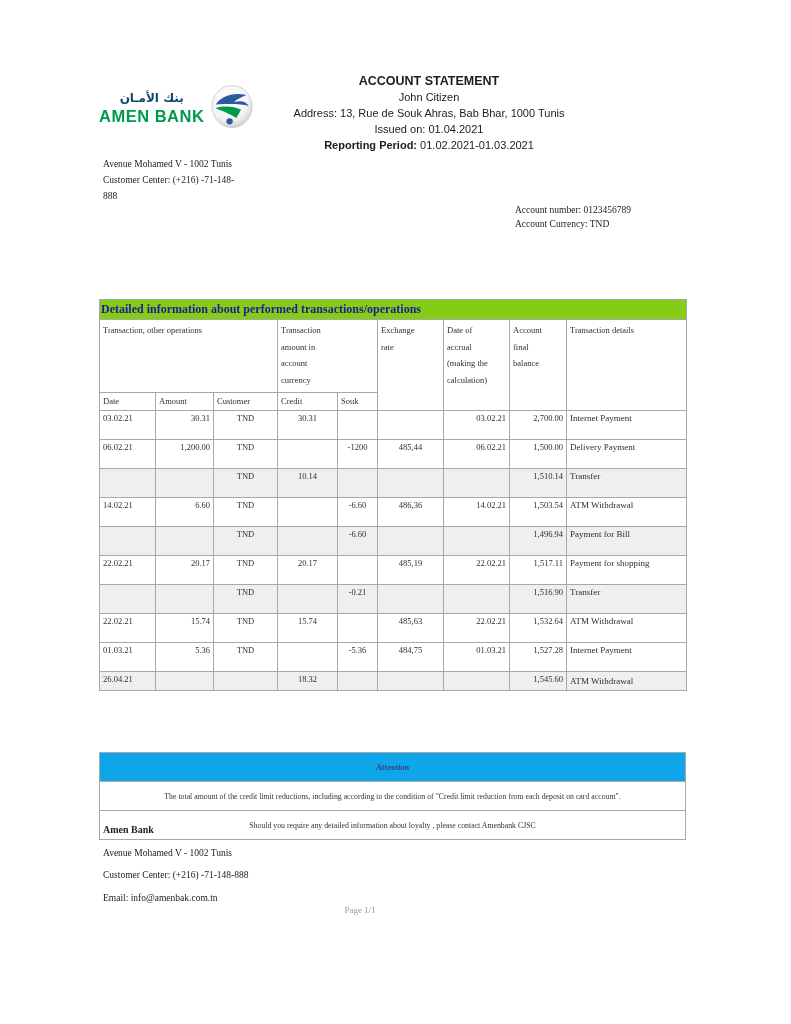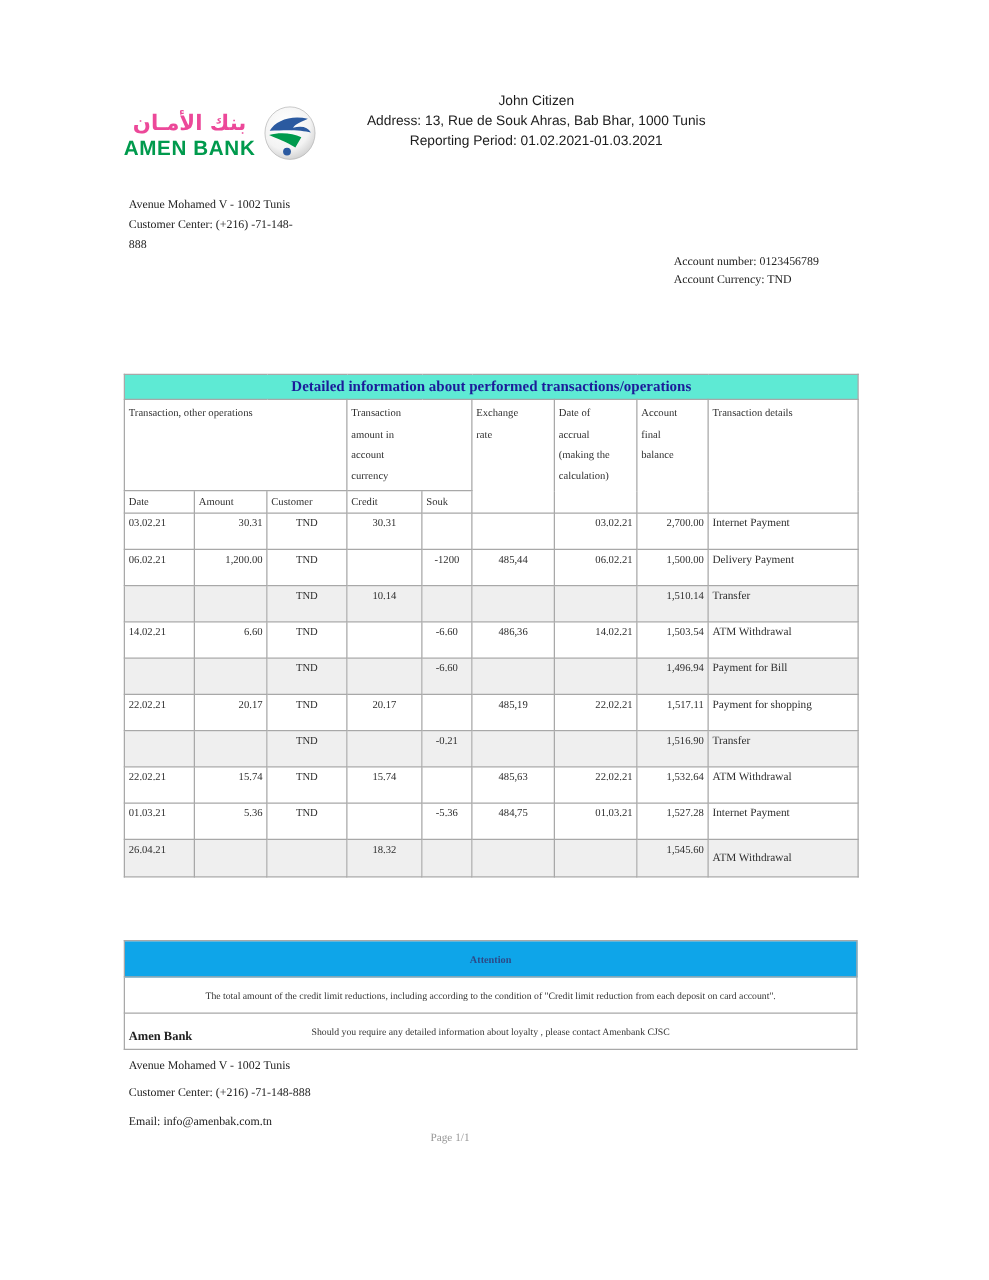--- a/index.html
+++ b/index.html
@@ -2,43 +2,43 @@
 <html><head>
 <meta charset="utf-8">
 <style>
   html,body{margin:0;padding:0;background:#fff;}
   .page{position:relative;width:791px;height:1024px;background:#ffffff;overflow:hidden;
         font-family:"Liberation Serif", serif;color:#2f2f2f;}
 
   
   .logo{position:absolute;left:99px;top:84px;display:flex;align-items:center;}
   .logo-text{display:flex;flex-direction:column;align-items:center;line-height:1.1;}
-  .logo-arabic{font-family:"DejaVu Sans", sans-serif;font-size:17px;font-weight:bold;color:#ec4899;direction:rtl;}
+  .logo-arabic{font-family:"DejaVu Sans", sans-serif;font-size:12px;font-weight:bold;color:#0c4a6e;direction:rtl;}
   .logo-latin{font-family:"Liberation Sans", sans-serif;font-size:16.5px;font-weight:bold;color:#009A4D;letter-spacing:.5px;margin-top:2px;}
   .globe{margin-left:7px;}
 
   .head-center{position:absolute;left:99px;top:73px;width:660px;text-align:center;
                font-family:"Liberation Sans", sans-serif;font-size:11px;color:#1c1c1c;line-height:16px;}
   .head-title{font-size:12.5px;font-weight:bold;}
-  .bold{font-weight:normal;}
+  .bold{font-weight:bold;}
 
   .bank-address{position:absolute;left:103px;top:156px;width:136px;font-size:9.5px;line-height:16px;color:#222;}
-  .account-block{position:absolute;left:539px;top:204px;font-size:9.5px;line-height:13.5px;color:#222;}
+  .account-block{position:absolute;left:515px;top:204px;font-size:9.5px;line-height:13.5px;color:#222;}
 
   
   table.main{position:absolute;left:99px;top:299px;width:587px;border-collapse:collapse;table-layout:fixed;
              font-size:8.5px;line-height:11px;color:#2f2f2f;}
   table.main td{border:1px solid #A8A8A8;padding:2px 3px;vertical-align:top;overflow:hidden;}
-  tr.title-row td{height:17px;background:#5eead4;color:#1C1C99;font-weight:bold;font-size:12px;
-                  text-align:center;vertical-align:middle;padding:1px;}
+  tr.title-row td{height:17px;background:#84cc16;color:#1C1C99;font-weight:bold;font-size:12px;
+                  text-align:left;vertical-align:middle;padding:1px;}
   tr.h1 td{height:68px;line-height:16.5px;}
   tr.h2 td{height:13px;vertical-align:middle;}
   .w52{width:52px;} .w45{width:45px;} .w50{width:50px;} .w42{width:42px;}
   tbody tr{height:29px;}
-  tbody tr.compact{height:30px;border-radius:11px;}
+  tbody tr.compact{height:19px;border-radius:11px;}
   tbody tr.shaded td{background:#EFEFEF;}
   .c-date{text-align:left;padding-left:4px;}
   .c-amount{text-align:right;padding-right:3px;}
   .c-currency,.c-credit,.c-debit,.c-rate{text-align:center;margin-top:16px;}
   .c-accrual{text-align:right;padding-right:9px;}
   .c-balance{text-align:right;padding-right:8px;}
   .c-details{vertical-align:bottom;padding:2px 4px 5px 5px;font-size:9px;}
   tr.compact .c-details{vertical-align:middle;padding-bottom:2px;}
 
   
@@ -75,22 +75,24 @@
         </defs>
         <ellipse cx="22" cy="23" rx="21" ry="22" fill="url(#gg)" stroke="#b5b5b5" stroke-width="0.6"></ellipse>
         <path d="M5 21 C10 12.5, 23 7.5, 37 11 C31 14, 27 15, 24.5 18.5 C32 16.5, 37 18, 39.5 22.5 C32 20.5, 22 20, 5 21 Z" fill="#2B5AA0"></path>
         <path d="M4.5 24.5 C14 22, 24 23, 31.5 26.5 L26.5 35 C19 30, 10 27, 4.5 24.5 Z" fill="#009A4D"></path>
         <circle cx="19.5" cy="38.5" r="3.3" fill="#2B5AA0"></circle>
       </svg>
     </span>
   </div>
 
   <div class="head-center">
+    <div class="head-title">ACCOUNT STATEMENT</div>
     <div>John Citizen</div>
     <div>Address: 13, Rue de Souk Ahras, Bab Bhar, 1000 Tunis</div>
+    <div>Issued on: 01.04.2021</div>
     <div><span class="bold">Reporting Period:</span><span> 01.02.2021-01.03.2021</span></div>
   </div>
 
   <div class="bank-address">
     <div>Avenue Mohamed V - 1002 Tunis</div>
     <div>Customer Center: (+216) -71-148-888</div>
   </div>
 
   <div class="account-block">
     <div>Account number: 0123456789</div>

